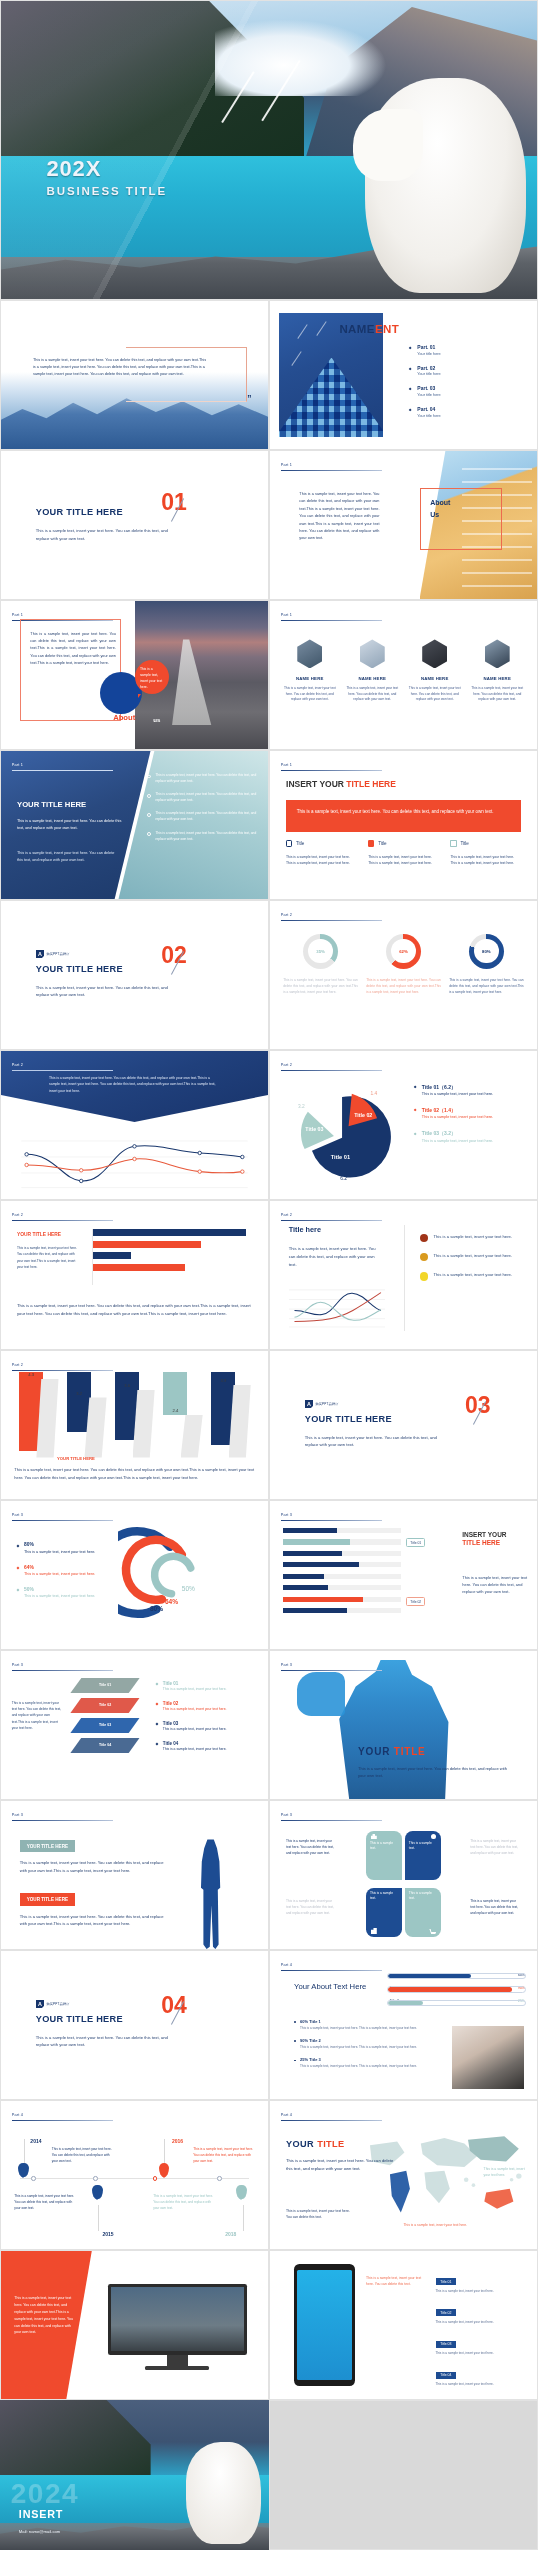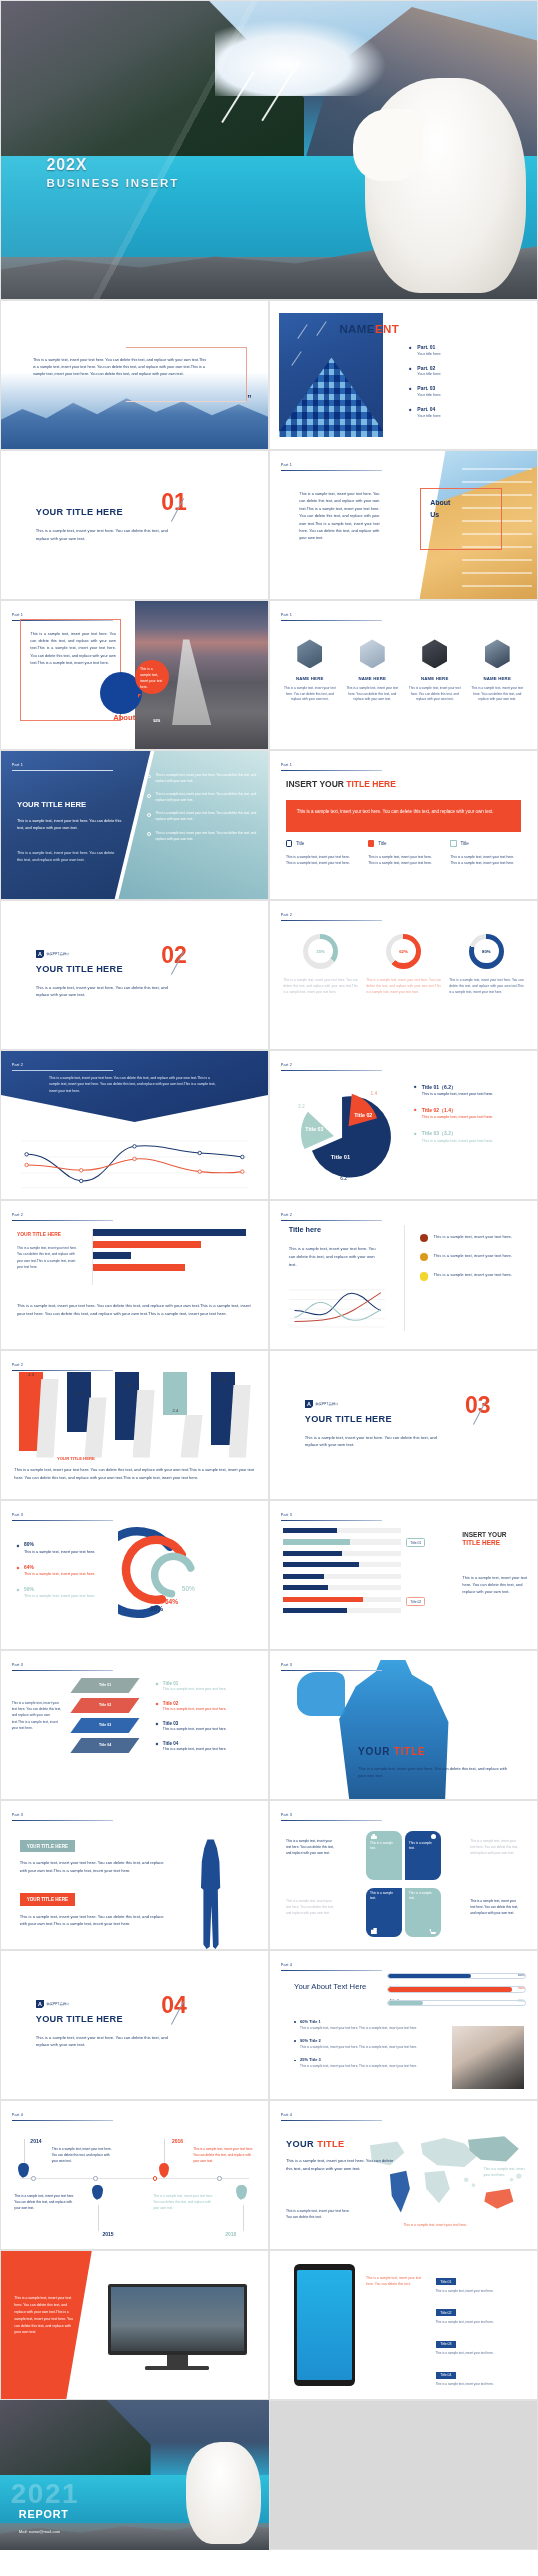--- a/index.html
+++ b/index.html
@@ -91,21 +91,21 @@
   }
   .hero .diag {
     position:absolute; inset:0;
     background:linear-gradient(118deg,rgba(255,255,255,.07) 0 36%,rgba(255,255,255,.15) 36% 37%,rgba(255,255,255,0) 37%);
   }
   .hero .streak { position:absolute; width:1.5px; background:#fff; opacity:.9; transform:rotate(32deg); }
   .hero-title {
     position:absolute; left:8.5%; top:52%; z-index:5;
     color:#eef4fb; text-shadow:0 0.8px 1.5px rgba(0,0,0,.35);
   }
-  .hero-title .y { font-size:16px; font-weight:bold; letter-spacing:0.8px; }
+  .hero-title .y { font-size:22px; font-weight:bold; letter-spacing:0.8px; }
   .hero-title .s { font-size:11.5px; font-weight:bold; letter-spacing:1.9px; margin-top:3.1px; }
 
   
   .s2-mtn {
     position:absolute; left:0; right:0; bottom:0; height:52%;
     background:
       linear-gradient(180deg,#ffffff 0%,#d6e5f3 22%,#9dbfdd 55%,#5b86b8 100%);
   }
   .s2-mtn .ridge {
     position:absolute; left:0; right:0; bottom:0; height:100%;
@@ -409,21 +409,21 @@
       <div class="mtn-r"></div>
       <div class="cloud"></div>
       <div class="lake"></div>
       <div class="rocks"></div>
       <div class="dog"></div>
       <div class="diag"></div>
       <div class="streak" style="left:44%;top:22%;height:60px;"></div>
       <div class="streak" style="left:52%;top:18%;height:71px;"></div>
       <div class="hero-title">
         <div class="y">202X</div>
-        <div class="s">BUSINESS  INSERT</div>
+        <div class="s">BUSINESS  TITLE</div>
       </div>
     </div>
   </div>
 
   <div class="row">
     <div class="slide">
       <div class="s2-mtn">
           <div class="ridge"></div>
         </div>
       <div class="s2-frame"></div>
@@ -1124,21 +1124,21 @@
     </div>
   </div>
 
   <div class="row">
     <div class="thx">
       <div class="sky"></div>
       <div class="mt"></div>
       <div class="lk"></div>
       <div class="rk"></div>
       <div class="dg"></div>
-      <div class="ghost">2021</div>
-      <div class="h">REPORT</div>
+      <div class="ghost">2024</div>
+      <div class="h">INSERT</div>
       <div class="m">Mail: name@mail.com</div>
     </div>
     <div class="blank"></div>
   </div>
 
 </div>
 
 
 </body></html>

